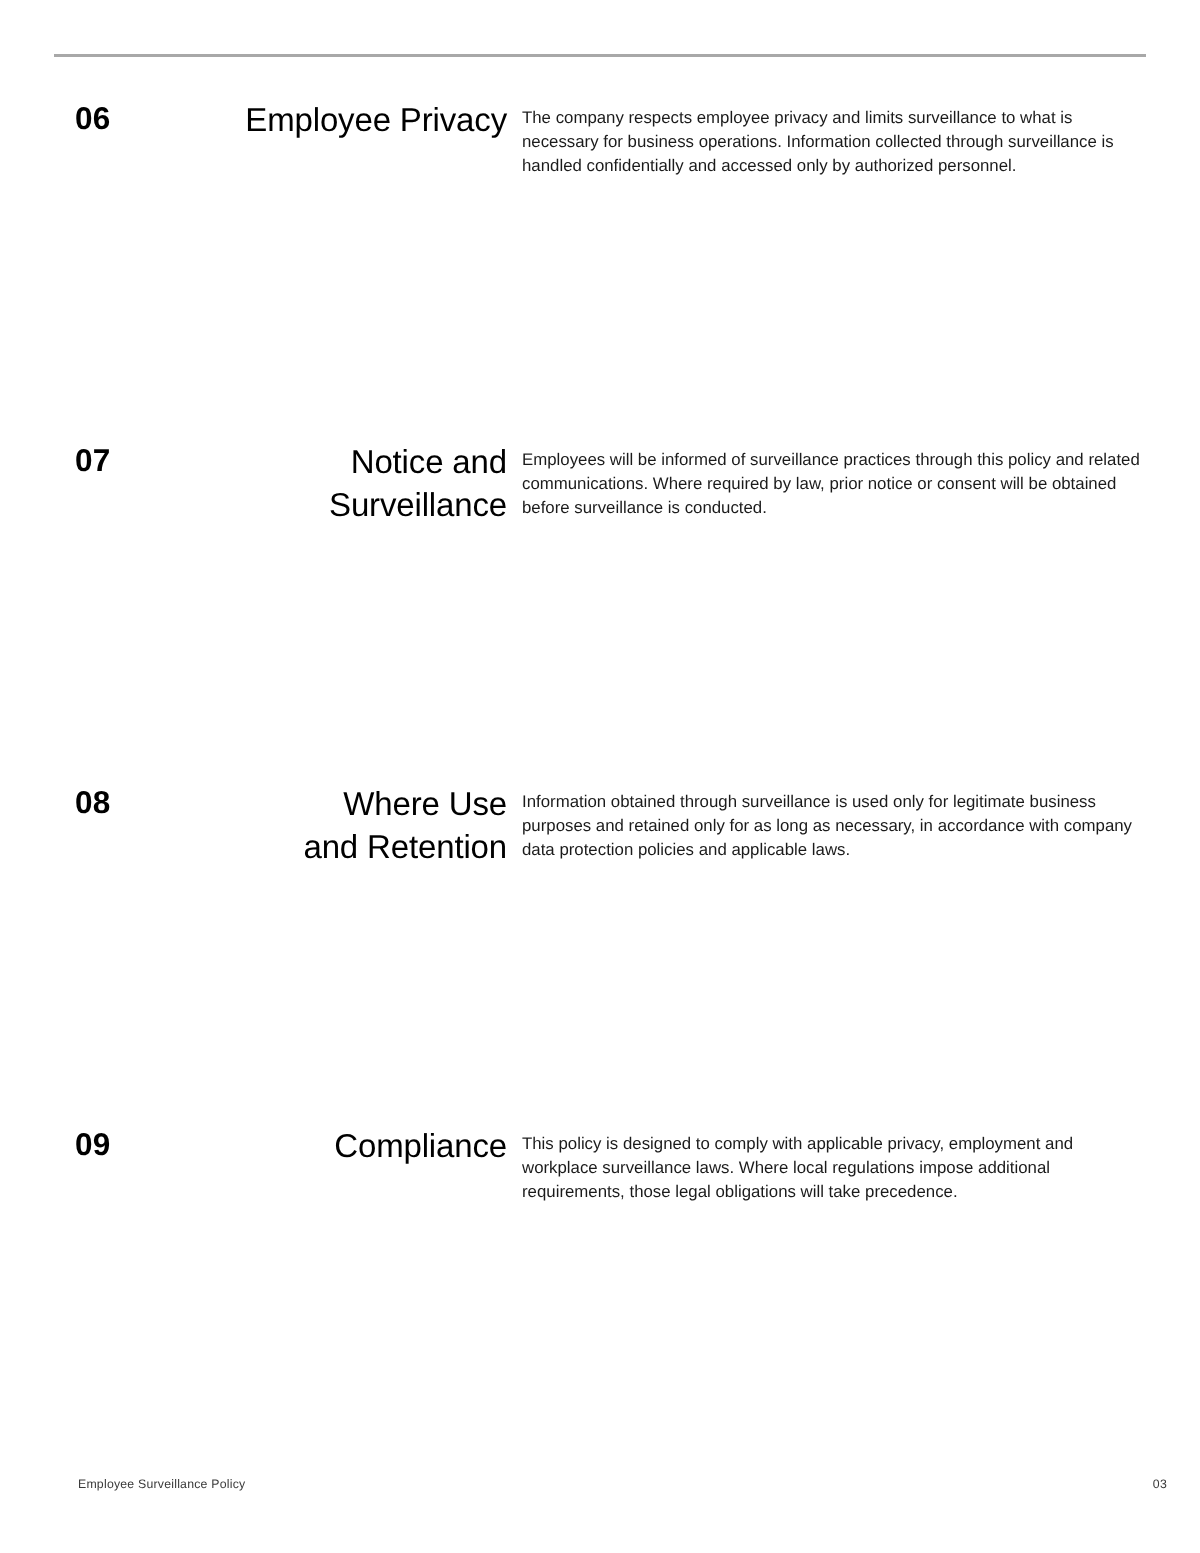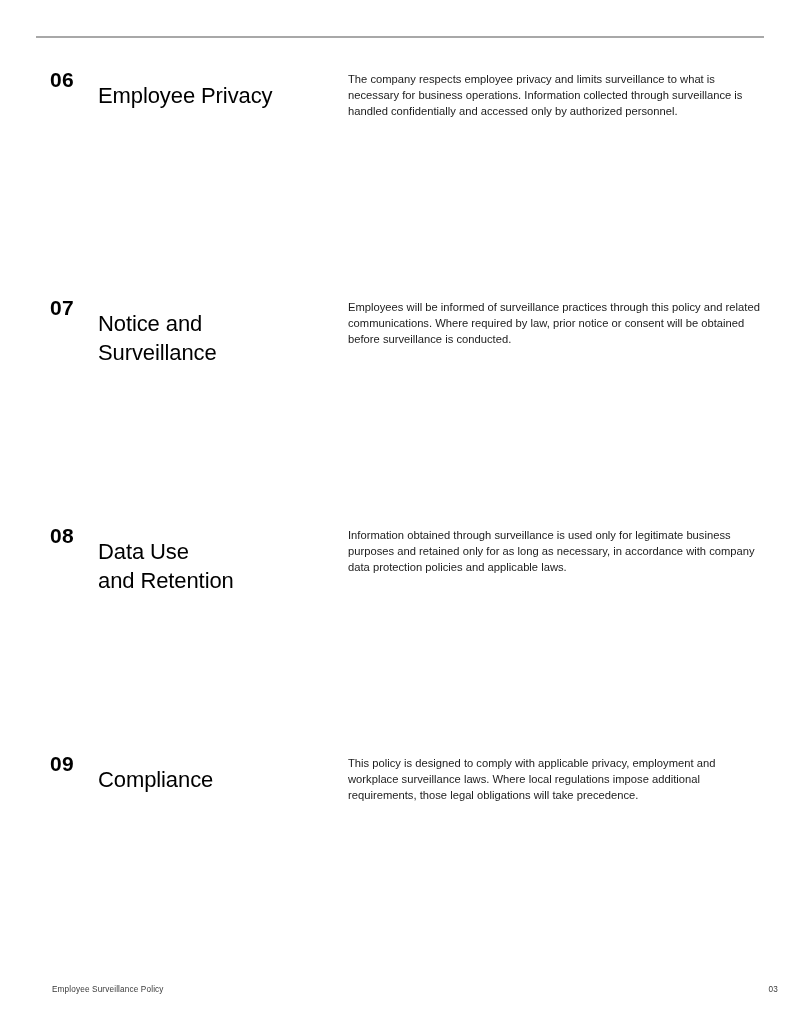--- a/index.html
+++ b/index.html
@@ -43,27 +43,28 @@
     top: 4px;
     font-size: 21px;
     font-weight: bold;
     letter-spacing: 0.2px;
     color: #000000;
     line-height: 28px;
   }
   .section-title {
     position: absolute;
     left: 98px;
-    top: 20px;
+    top: 4px;
     width: 240px;
     font-size: 22px;
     font-weight: 400;
     line-height: 28.5px;
     color: #000000;
     letter-spacing: -0.1px;
+    text-align: right;
   }
   .section-title .tl {
     display: block;
   }
   .section-body {
     position: absolute;
     left: 348px;
     top: 9px;
     width: 416px;
     font-size: 11.2px;
@@ -118,21 +119,21 @@
       <div class="section-title">
           <span class="tl">Notice and</span>
           <span class="tl">Surveillance</span>
         </div>
       <div class="section-body">Employees will be informed of surveillance practices through this policy and related communications. Where required by law, prior notice or consent will be obtained before surveillance is conducted.</div>
     </div>
 
     <div class="section">
       <div class="section-num">08</div>
       <div class="section-title">
-          <span class="tl">Data Use</span>
+          <span class="tl">Where Use</span>
           <span class="tl">and Retention</span>
         </div>
       <div class="section-body">Information obtained through surveillance is used only for legitimate business purposes and retained only for as long as necessary, in accordance with company data protection policies and applicable laws.</div>
     </div>
 
     <div class="section">
       <div class="section-num">09</div>
       <div class="section-title">
           <span class="tl">Compliance</span>
         </div>

